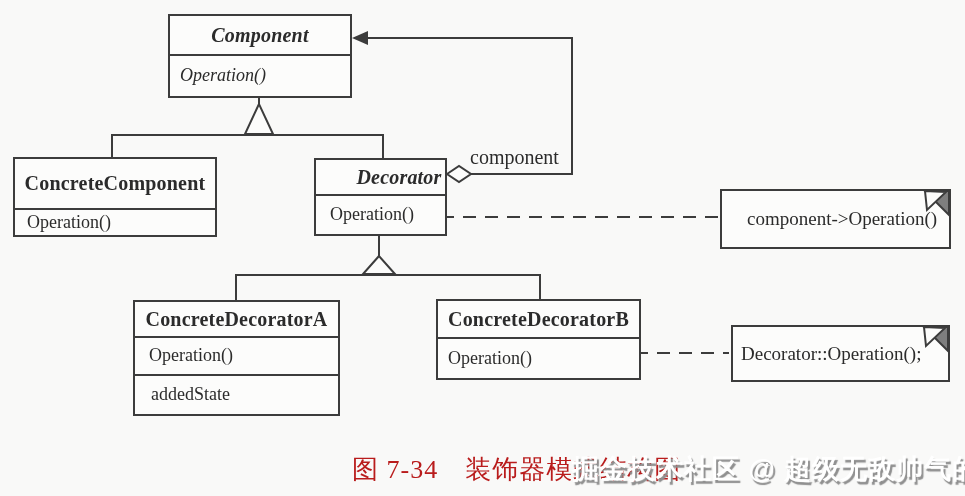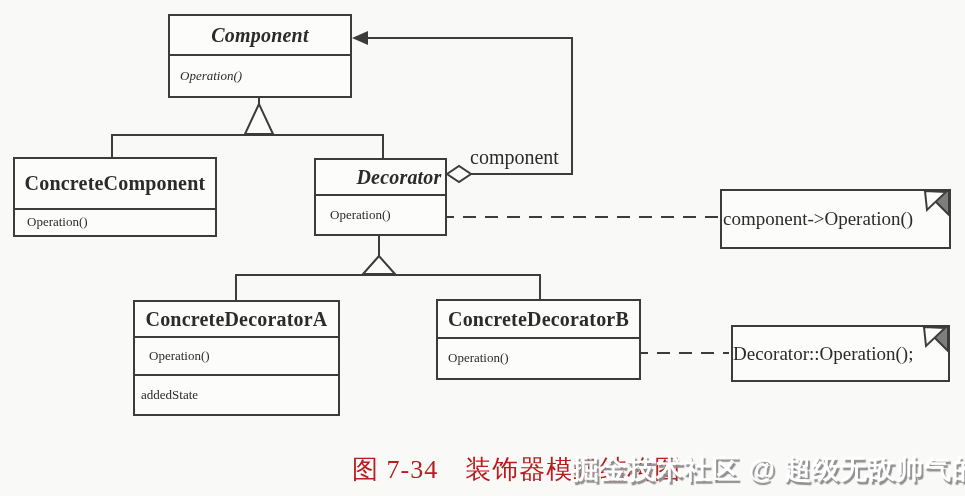--- a/index.html
+++ b/index.html
@@ -18,21 +18,21 @@
     display:flex;flex-direction:column;
   }
   .uml-title{
     box-sizing:border-box;display:flex;align-items:center;justify-content:center;
     font-weight:bold;font-size:20px;letter-spacing:0.2px;
   }
   .uml-title.abstract{font-style:italic;}
   .uml-compartment{
     box-sizing:border-box;border-top:2px solid #3c3c3c;
     display:flex;flex-direction:column;justify-content:center;
-    font-size:13px;padding-left:12px;line-height:1.3;
+    font-size:18px;padding-left:12px;line-height:1.3;
   }
   .uml-compartment.abstract{font-style:italic;}
 
   .uml-note{
     position:absolute;box-sizing:border-box;
     border:2px solid #3c3c3c;background:#fcfcfb;
     display:flex;flex-direction:column;justify-content:center;
     font-size:19px;line-height:1.32;
   }
   .note-fold{position:absolute;top:-2px;right:-2px;width:28px;height:28px;}
@@ -89,41 +89,41 @@
   </div>
 
   <div class="uml-box" style="left:314px;top:158px;width:133px;height:78px;">
     <div class="uml-title abstract" style="height:34px;padding-left:37px;">Decorator</div>
     <div class="uml-compartment" style="flex:1;padding-left:14px;">Operation()</div>
   </div>
 
   <div class="uml-box" style="left:133px;top:300px;width:207px;height:116px;">
     <div class="uml-title" style="height:34px;">ConcreteDecoratorA</div>
     <div class="uml-compartment" style="height:38px;padding-left:14px;">Operation()</div>
-    <div class="uml-compartment" style="flex:1;padding-left:6px;">addedState</div>
+    <div class="uml-compartment" style="flex:1;padding-left:16px;">addedState</div>
   </div>
 
   <div class="uml-box" style="left:436px;top:299px;width:205px;height:81px;">
     <div class="uml-title" style="height:36px;">ConcreteDecoratorB</div>
     <div class="uml-compartment" style="flex:1;padding-left:10px;">
       <span>Operation()</span>
     </div>
   </div>
 
   <div class="assoc-label" style="left:470px;top:146px;">component</div>
 
-  <div class="uml-note" style="left:720px;top:189px;width:231px;height:60px;padding-left:1px;">
+  <div class="uml-note" style="left:720px;top:189px;width:231px;height:60px;padding-left:25px;">
     <span>component-&gt;Operation()</span>
     <svg class="note-fold" viewBox="0 0 28 28">
       <polygon points="2,2 26,26 26,2" fill="#7e7e7e" stroke="#3c3c3c" stroke-width="2"></polygon>
       <polygon points="2,2 23,3 4,21" fill="#fcfcfb" stroke="#3c3c3c" stroke-width="2"></polygon>
     </svg>
   </div>
 
-  <div class="uml-note" style="left:731px;top:325px;width:219px;height:57px;padding-left:0;">
+  <div class="uml-note" style="left:731px;top:325px;width:219px;height:57px;padding-left:8px;">
     <span>Decorator::Operation();</span>
     <svg class="note-fold" viewBox="0 0 28 28">
       <polygon points="2,2 26,26 26,2" fill="#7e7e7e" stroke="#3c3c3c" stroke-width="2"></polygon>
       <polygon points="2,2 23,3 4,21" fill="#fcfcfb" stroke="#3c3c3c" stroke-width="2"></polygon>
     </svg>
   </div>
 
   <div class="caption" style="left:352px;top:452px;">图 7-34　装饰器模式结构图</div>
 
   <div class="watermark" style="left:572px;top:451px;">掘金技术社区 @ 超级无敌帅气的大帅哥</div>

